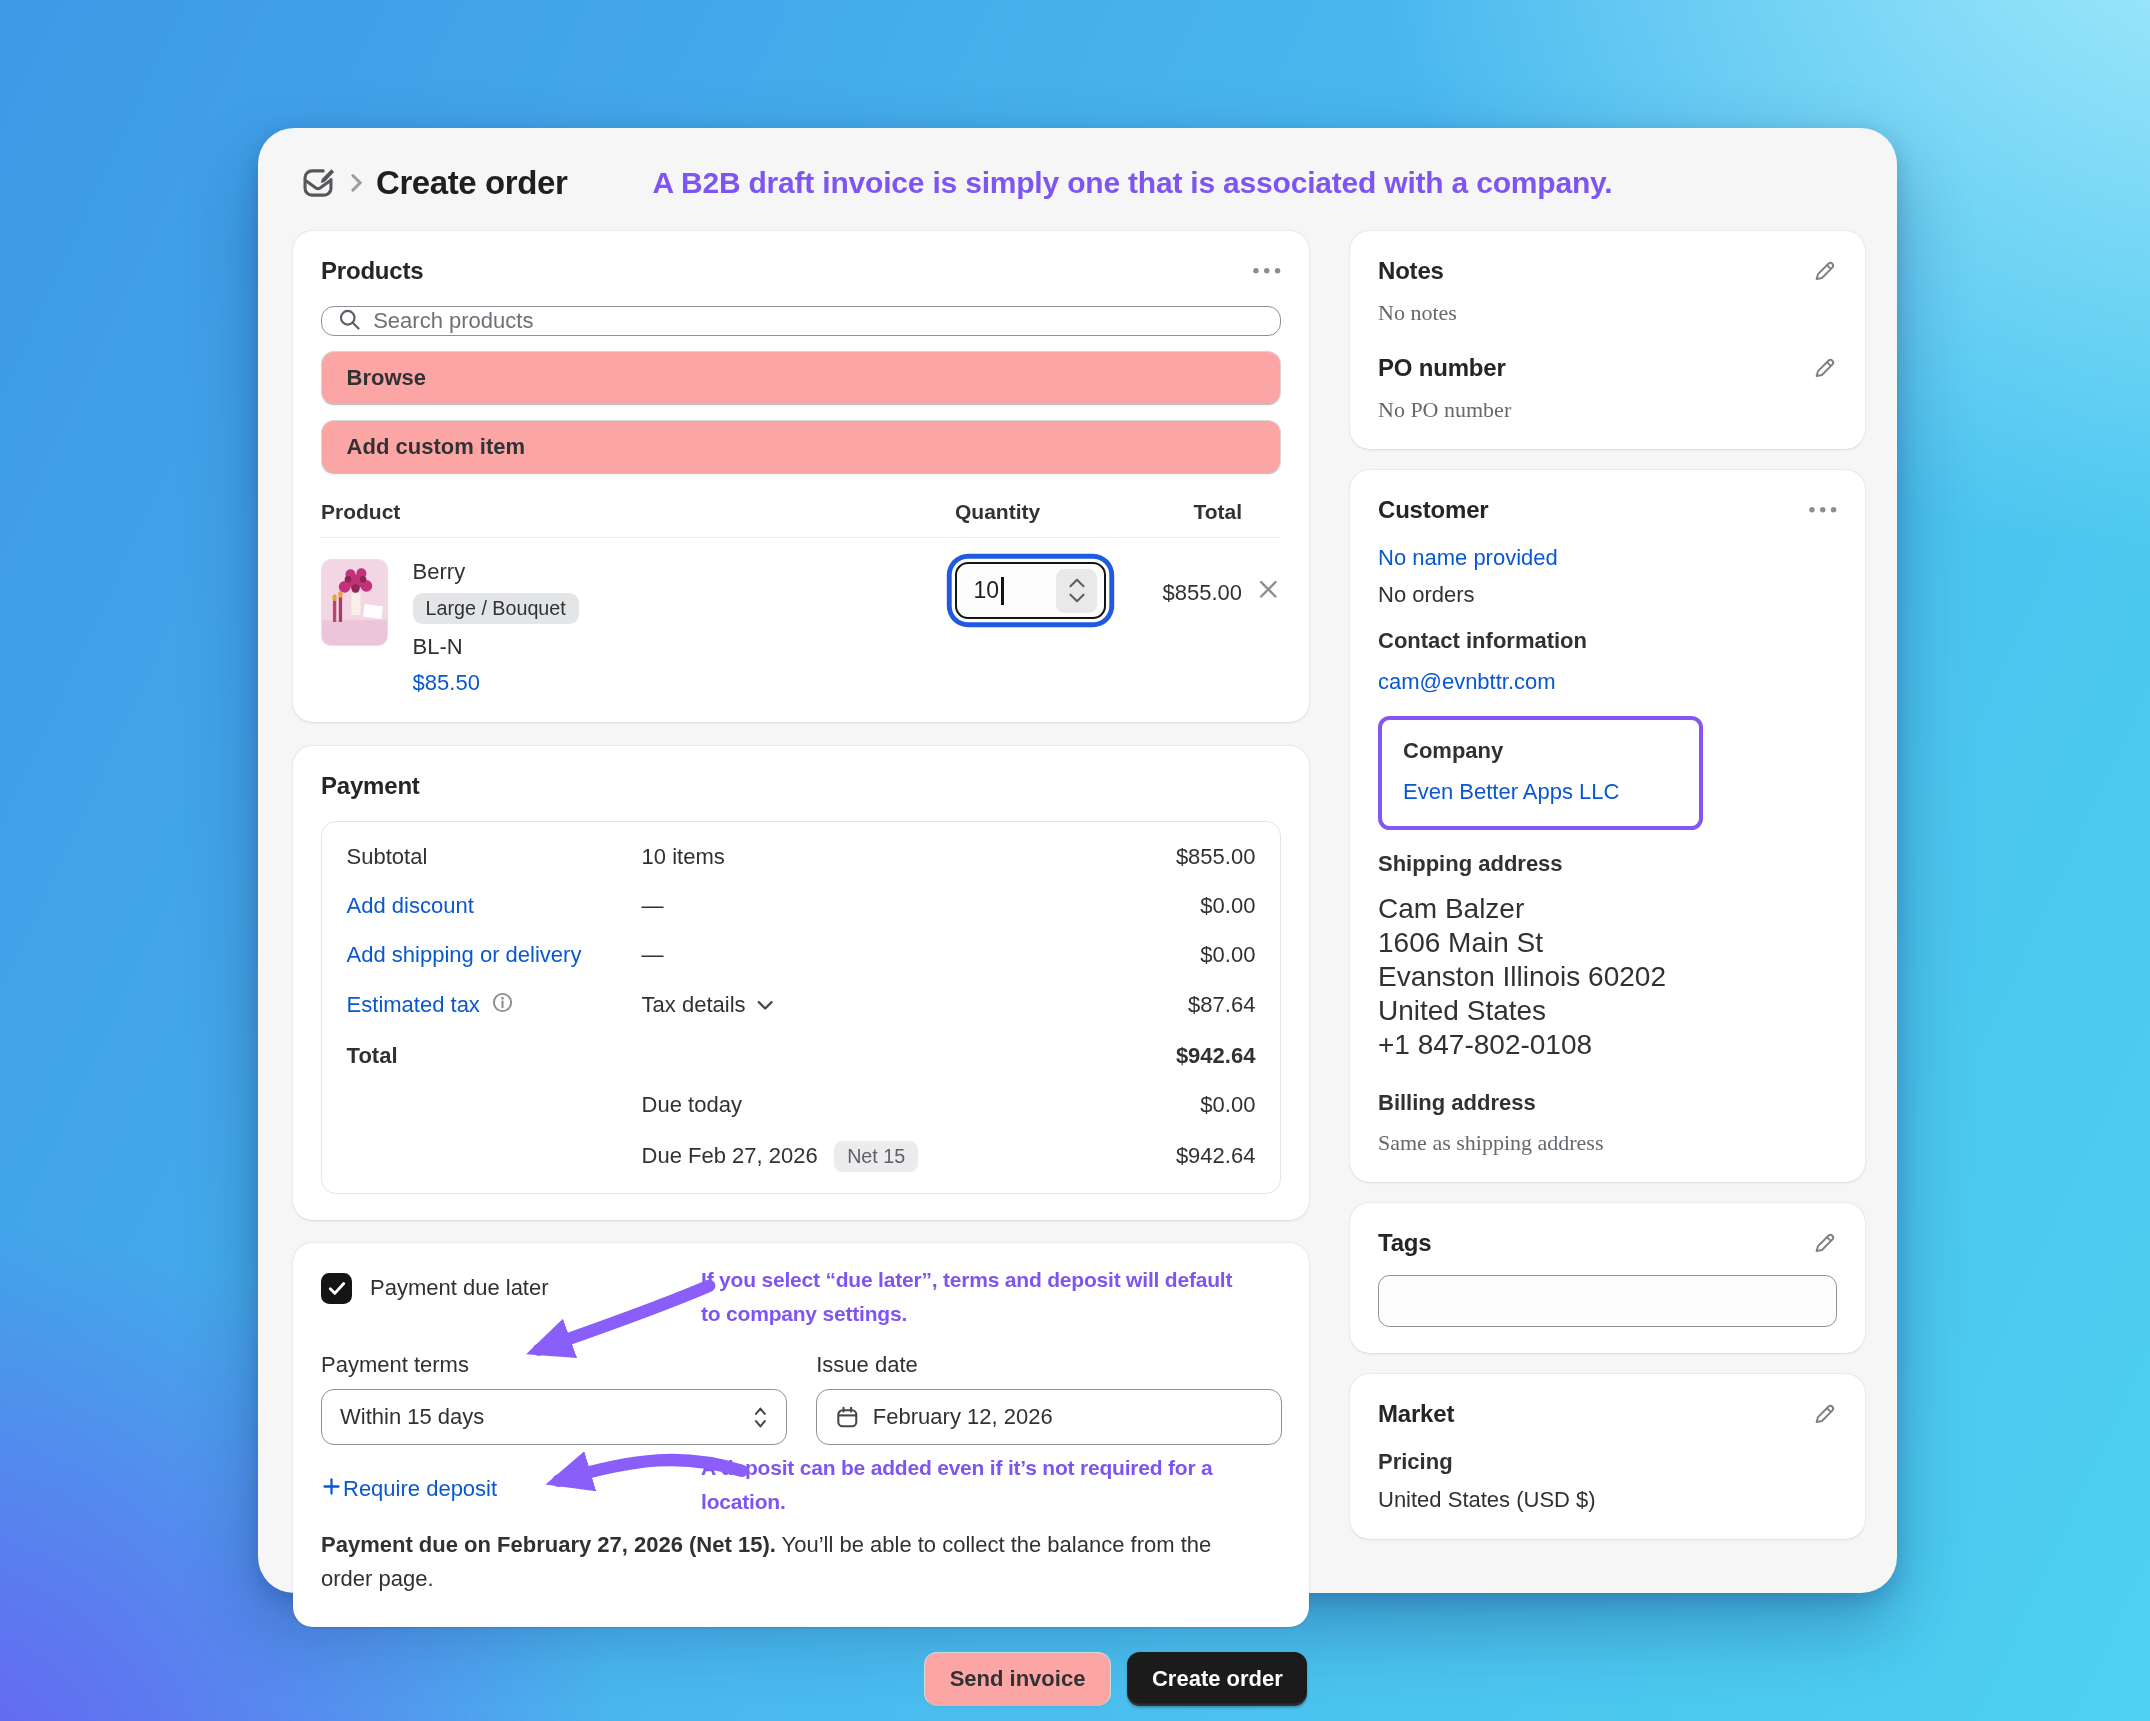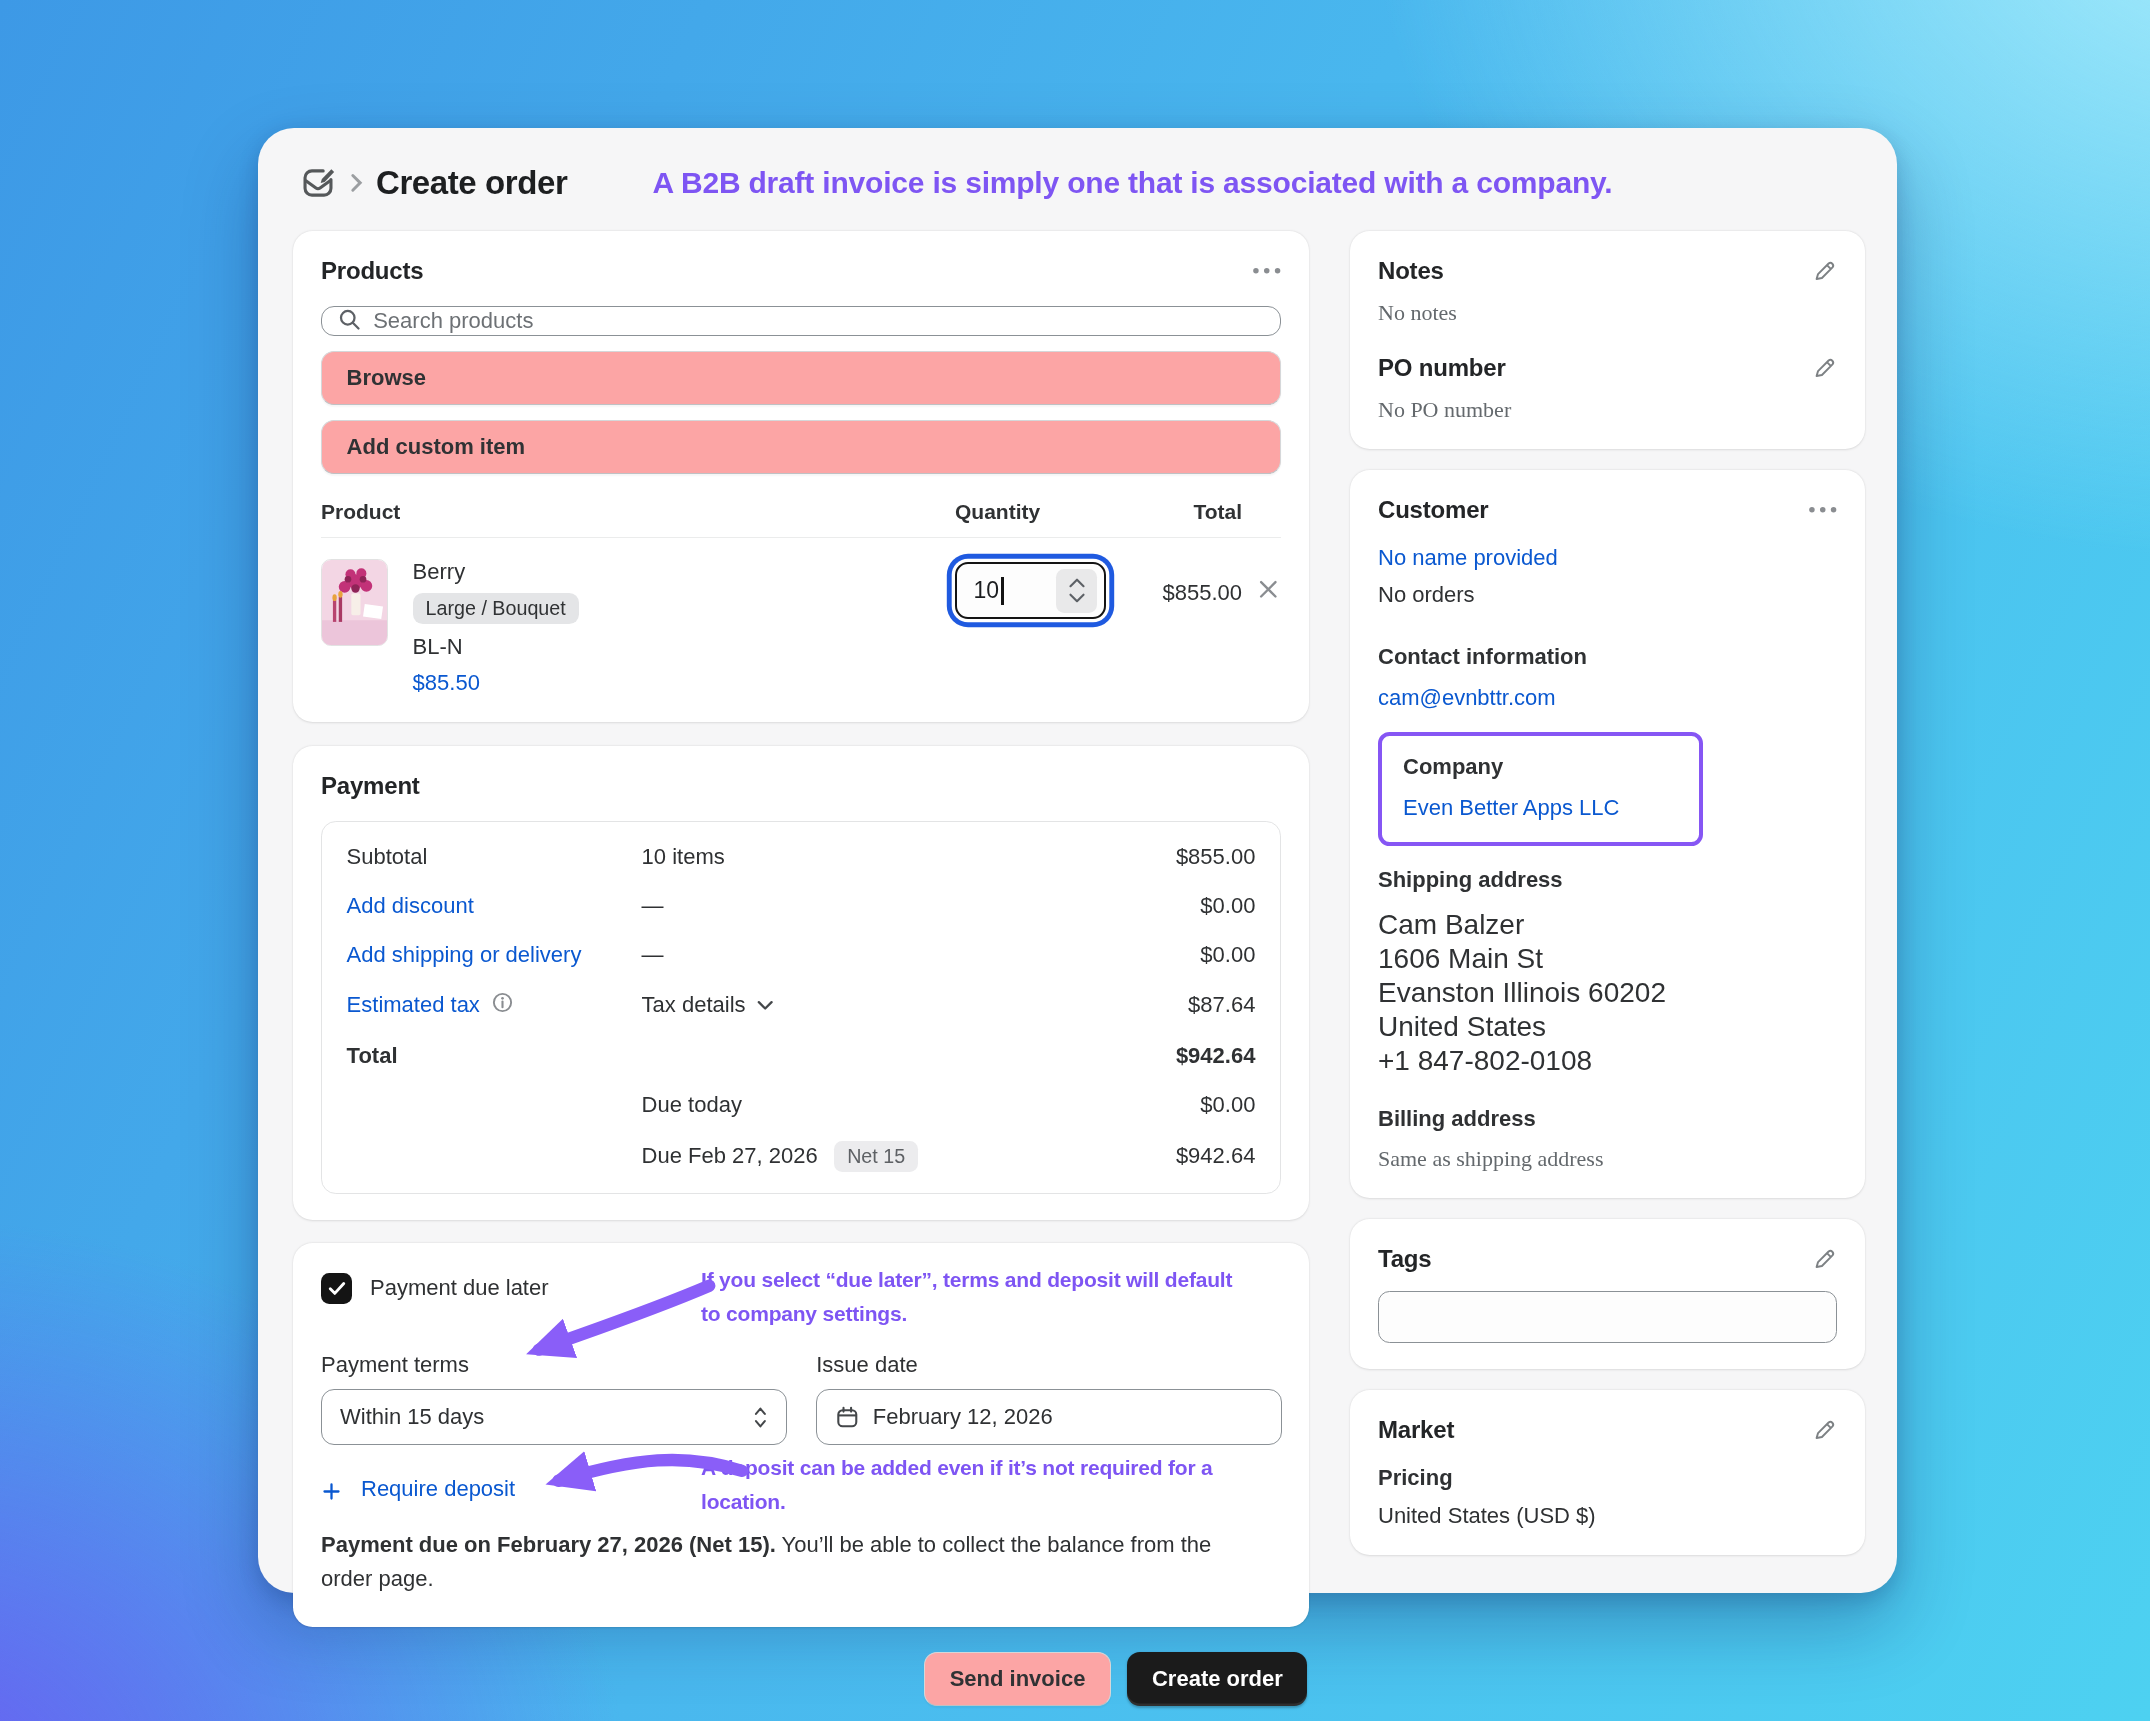--- a/index.html
+++ b/index.html
@@ -87,30 +87,30 @@
               align-items:center; justify-content:center; cursor:pointer; flex:none; }
   .annot { position:absolute; font-size:21px; font-weight:700; color:#7e55f3; line-height:34px; letter-spacing:-0.2px; }
   .annot1 { left:408px; top:19.7px; width:533px; }
   .annot2 { left:408px; top:208px; width:525px; }
   .fields-grid { display:grid; grid-template-columns:1fr 1fr; gap:29.5px; margin-top:48px; width:961px; }
   .field-label { font-size:22px; color:#2f3133; margin-bottom:11.5px; }
   .field { height:56px; border:1.6px solid #8b9196; border-radius:13px; background:#fff;
            display:flex; align-items:center; padding:0 18px; font-size:22px; color:#2f3133; cursor:pointer; }
   .field.spread { justify-content:space-between; }
   .field .cal { margin-right:13px; display:flex; }
-  .deposit-row { margin-top:31px; display:flex; align-items:flex-end; gap:19px; font-size:22px; }
+  .deposit-row { margin-top:31px; display:flex; align-items:flex-start; gap:1px; font-size:22px; }
   .note { margin-top:26px; font-size:22px; color:#2f3133; line-height:34px; width:926px; }
   .arrows-svg { position:absolute; left:0; top:0; pointer-events:none; }
 
   .actions-row { display:flex; justify-content:flex-end; gap:16.4px; margin-top:24.6px; padding-right:1.6px; }
 
   
   .side-card { margin-bottom:21px; }
   .gap8 { margin-top:11.5px; } .gap16 { margin-top:14.8px; } .gap24 { margin-top:21px; }
-  .gap32 { margin-top:28px; } .gap44 { margin-top:36px; }
+  .gap32 { margin-top:28px; } .gap44 { margin-top:20px; }
   .addr-line { font-size:28px; color:#2f3133; line-height:34px; }
   .company-box { margin-top:21px; width:325px; border:4.1px solid #8656f4; border-radius:11.5px; padding:18px 21px 21px 21px; }
   .tags-input { margin-top:18px; width:100%; height:52px; border:1.6px solid #8b9196; border-radius:11.5px;
                 background:#fdfdfd; outline:none; font-size:22px; padding:0 16.4px; font-family:inherit; }
   .icon-btn { cursor:pointer; display:flex; align-items:center; }
 </style>
 </head>
 <body>
 
 <div class="page">

